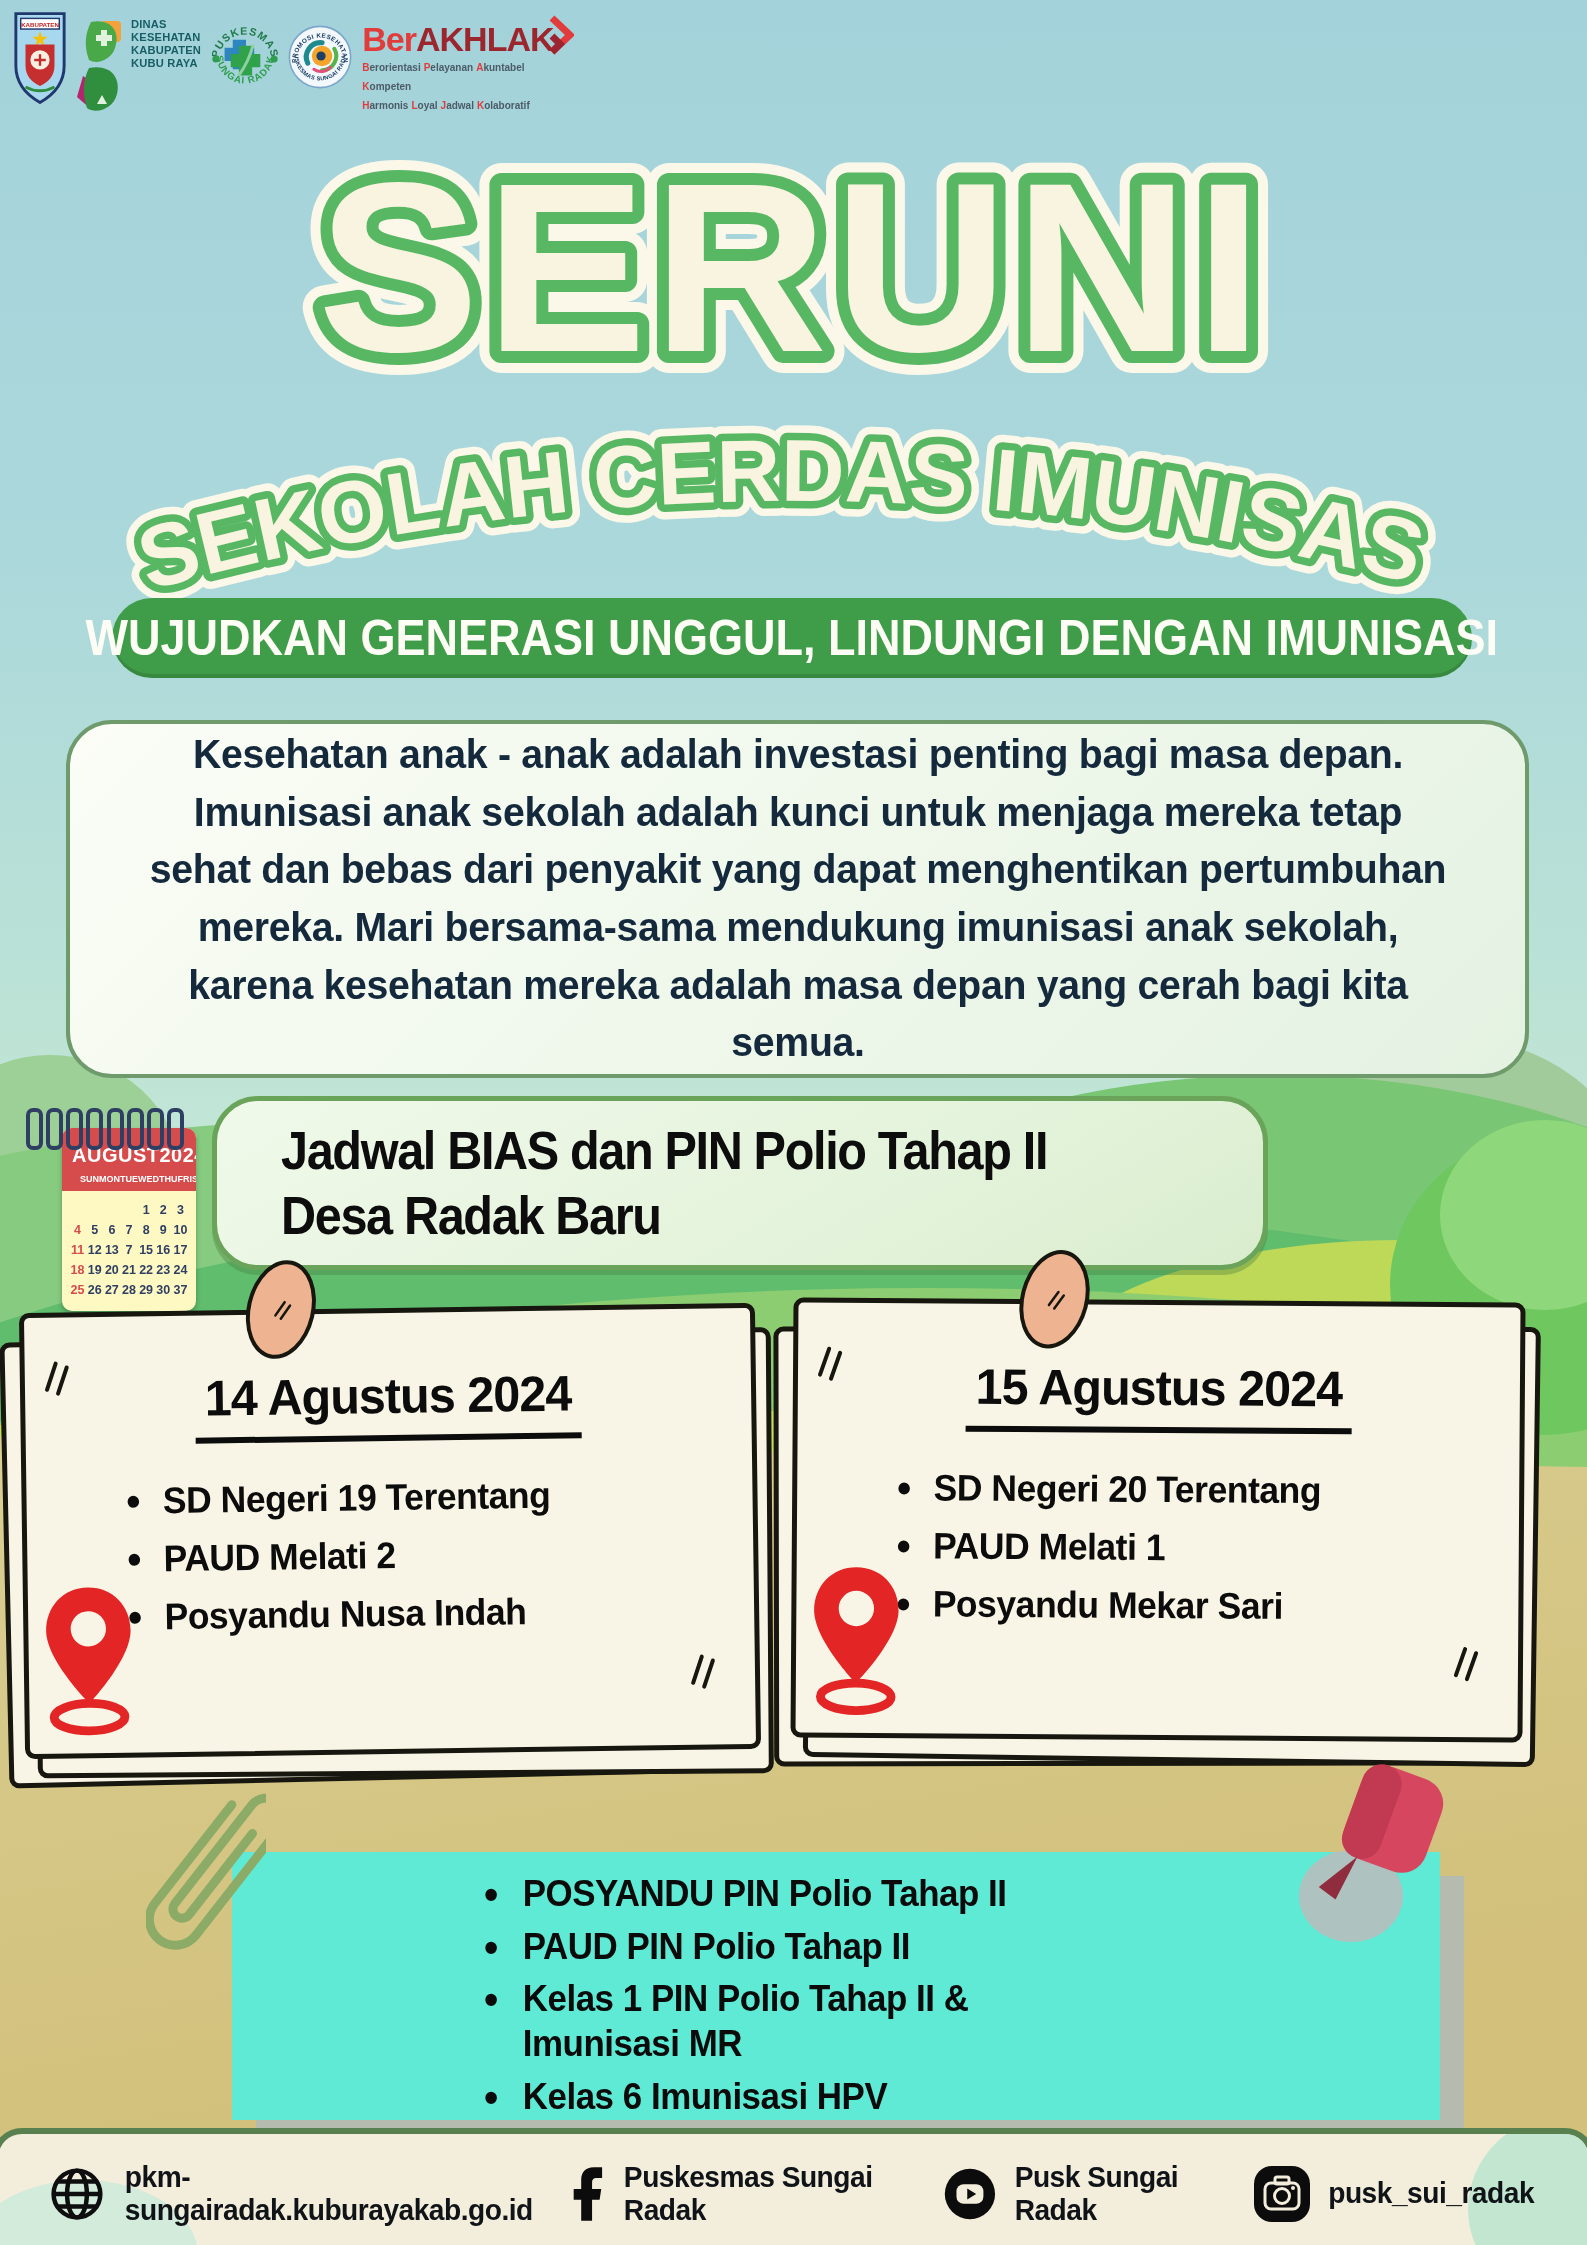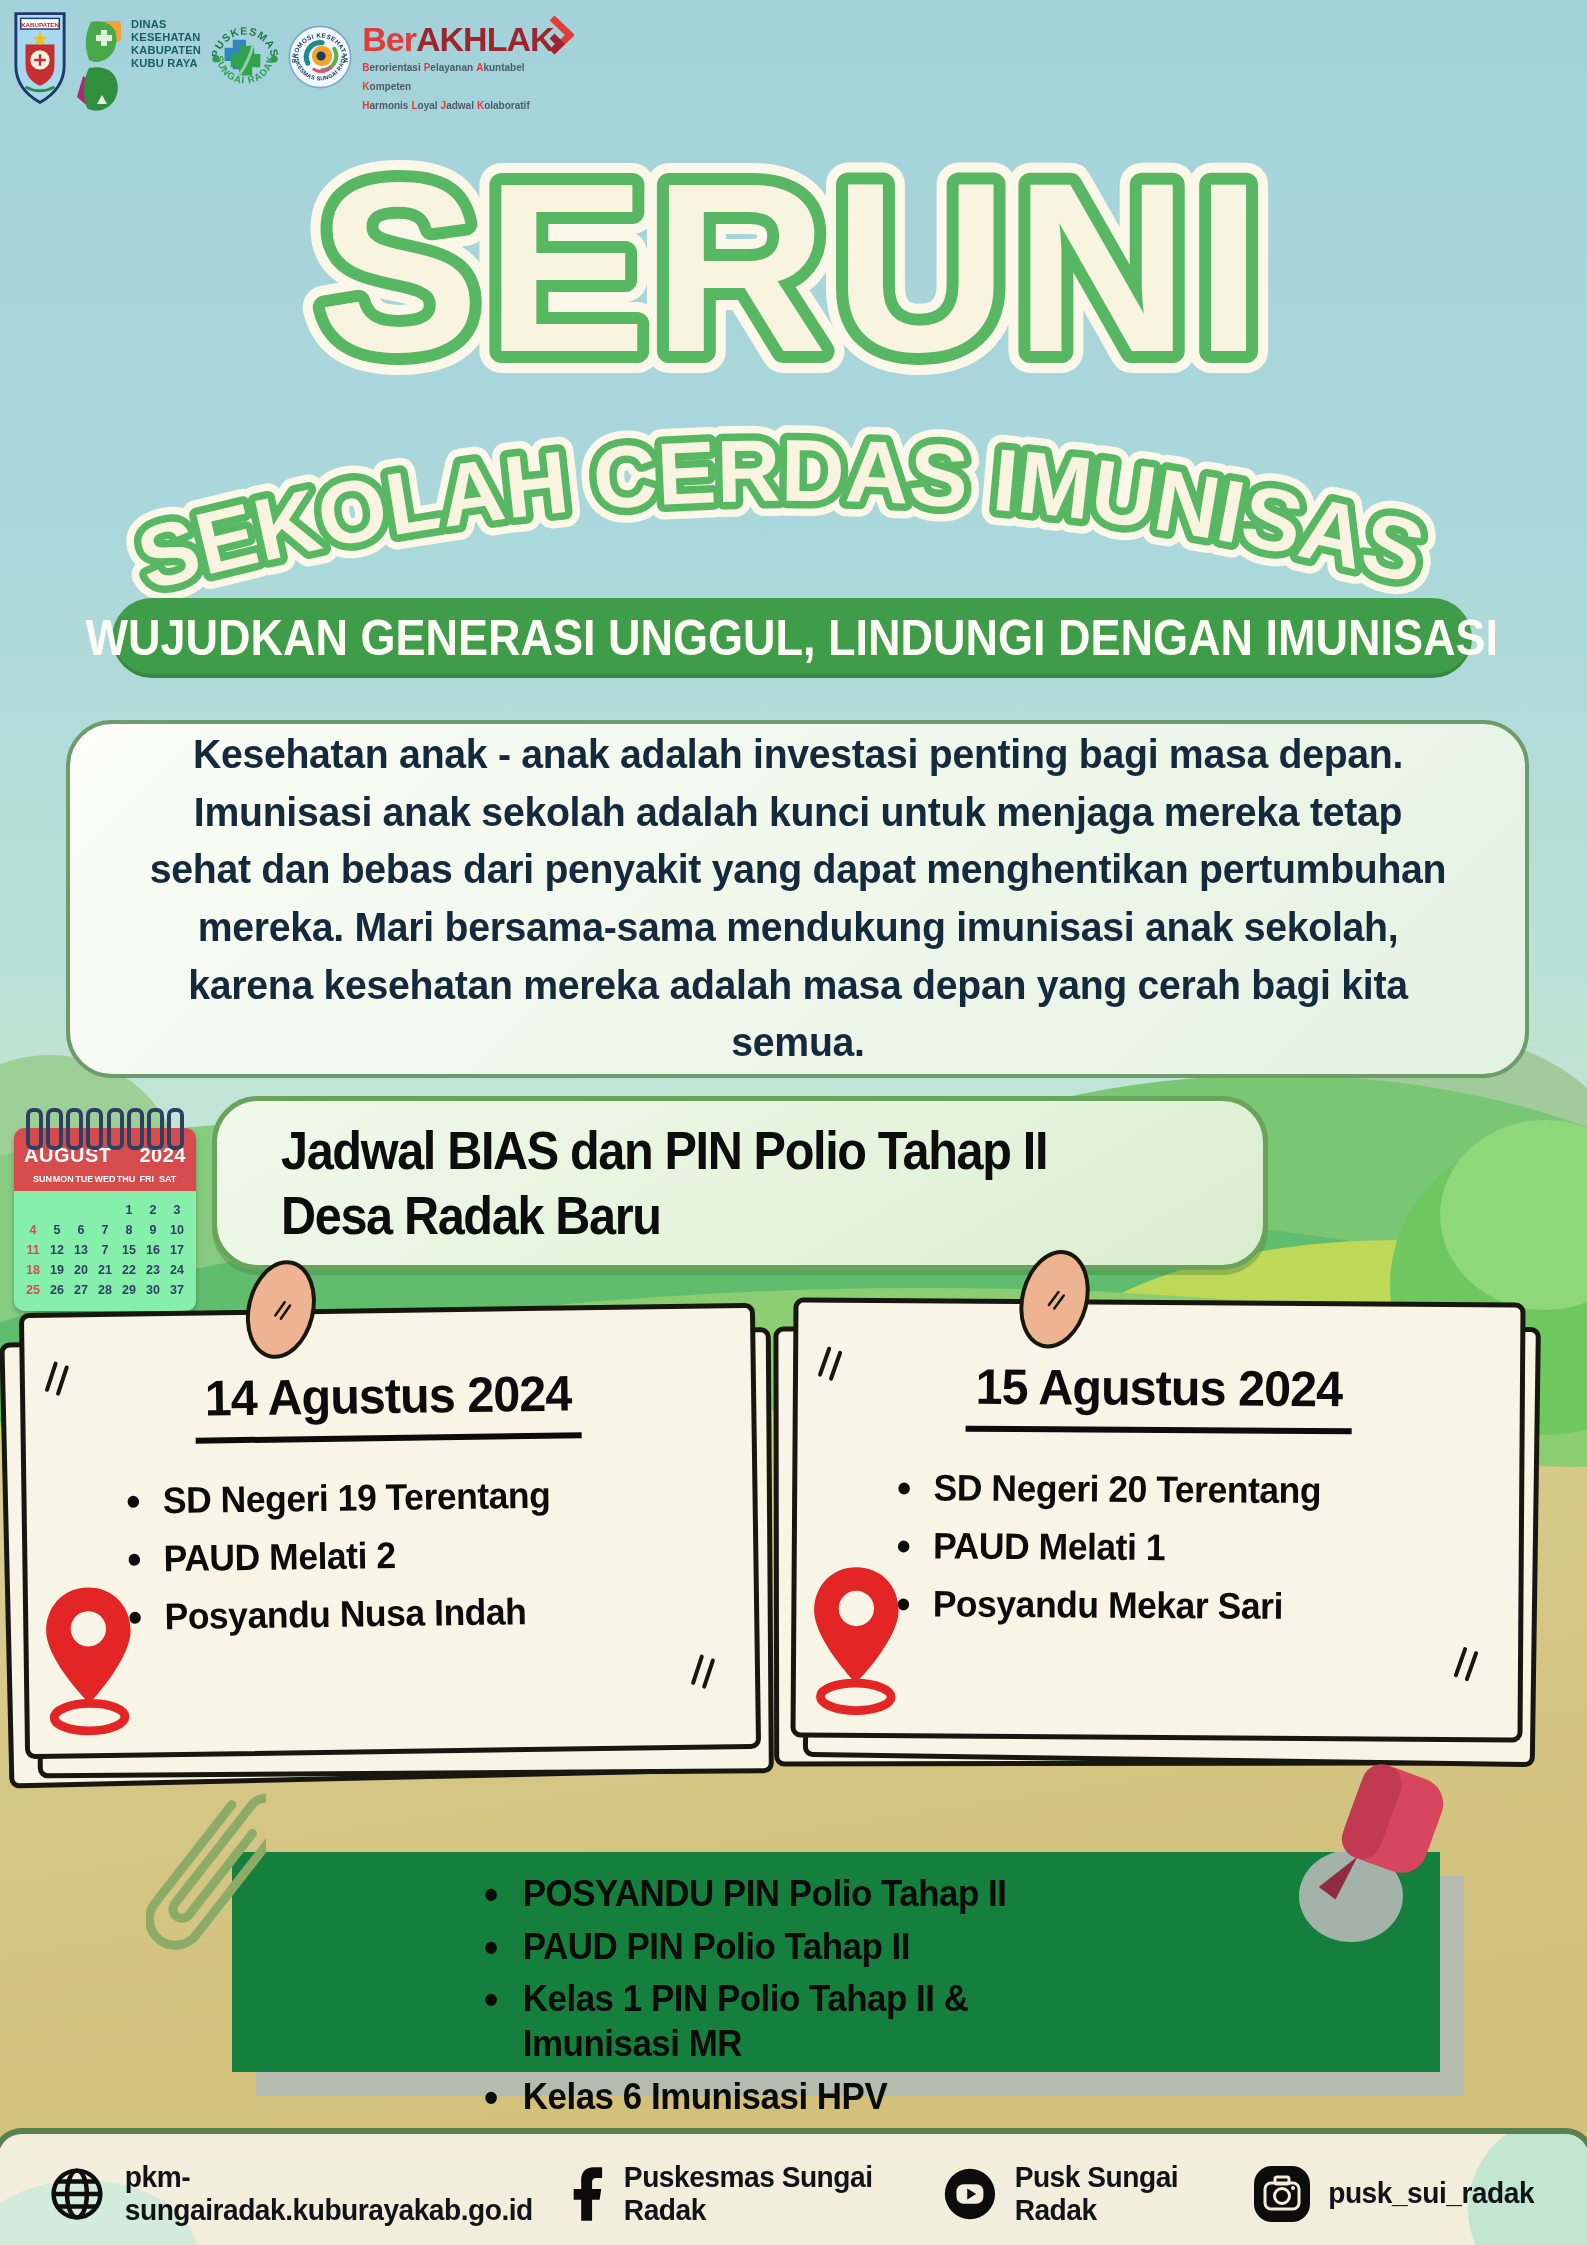--- a/index.html
+++ b/index.html
@@ -39,22 +39,22 @@
   .intro-box{position:absolute;top:720px;left:66px;width:1455px;height:350px;border-radius:46px;
     background:linear-gradient(135deg,#fbfdf6 0%,#eef7ea 55%,#e4f2e2 100%);
     border:4px solid #6f9a6b;z-index:6;display:flex;align-items:center;justify-content:center;}
   .intro-text{width:1340px;text-align:center;font-size:40px;font-weight:bold;color:#14293c;
     line-height:1.44;letter-spacing:-.3px;transform:scaleX(.98);}
 
   
   .calendar{position:absolute;left:14px;top:1108px;width:182px;z-index:10;}
   .cal-spirals{position:relative;z-index:2;display:flex;justify-content:space-between;padding:0 12px;height:36px;}
   .spiral{width:9px;height:34px;border:4px solid #2e3f63;border-radius:7px;background:transparent;}
-  .cal-body{position:relative;margin-top:-16px;background:#86efac;border-radius:10px;overflow:hidden;
-    box-shadow:0 3px 5px rgba(0,0,0,.25);}
+  .cal-body{position:relative;margin-top:-16px;background:#fef9c3;border-radius:10px;overflow:hidden;
+    box-shadow:0 3px 5px rgba(0,0,0,.25);margin-left:48px;}
   .cal-head{background:#d64b4b;color:#fff;display:flex;justify-content:space-between;align-items:flex-end;
     padding:16px 10px 2px;font-weight:bold;font-size:20px;letter-spacing:.5px;}
   .cal-days{background:#d64b4b;display:grid;grid-template-columns:repeat(7,1fr);color:#fff;
     font-size:9px;font-weight:bold;padding:5px 18px 7px;text-align:center;}
   .cal-grid{display:grid;grid-template-columns:repeat(7,1fr);row-gap:6px;padding:12px 7px 14px;
     font-size:12.5px;font-weight:bold;color:#2e3f63;text-align:center;}
   .cal-grid .cal-cell:nth-child(7n+1){color:#d64b4b;}
 
   
   .sched{position:absolute;left:212px;top:1096px;width:982px;height:164px;border-radius:46px;
@@ -80,21 +80,21 @@
   .card-list{list-style:none;margin:36px 0 0;padding:0 0 0 104px;display:flex;flex-direction:column;gap:16px;
     font-size:37px;font-weight:bold;color:#0c0c0c;letter-spacing:-.5px;transform:scaleX(.96);transform-origin:0 0;}
   .card-list li{position:relative;padding-left:38px;}
   .card-list li::before{content:"\2022";position:absolute;left:0;top:-3px;font-size:42px;}
   .map-pin{position:absolute;left:6px;bottom:14px;width:108px;height:158px;}
   .mark{position:absolute;}
   .mark-tl{top:38px;left:14px;}
   .mark-br{bottom:52px;right:36px;}
 
   
-  .note-paper{position:absolute;left:232px;top:1852px;width:1208px;height:220px;background:#15803d;
+  .note-paper{position:absolute;left:232px;top:1852px;width:1208px;height:268px;background:#5eead4;
     box-shadow:24px 24px 0 #b6bbb0;z-index:14;}
   .note-list{list-style:none;margin:0;padding:20px 0 0 252px;display:flex;flex-direction:column;gap:8px;
     font-size:36px;font-weight:bold;color:#0b0b0b;line-height:1.24;letter-spacing:-.5px;white-space:pre-line;}
   .note-list li{position:relative;padding-left:40px;transform:scaleX(.97);transform-origin:0 0;}
   .note-list li::before{content:"\2022";position:absolute;left:0;top:-3px;font-size:42px;}
   .paperclip{position:absolute;left:146px;top:1742px;z-index:16;}
   .pushpin{position:absolute;left:1286px;top:1756px;z-index:16;}
 
   
   .footer{position:absolute;left:-8px;top:2128px;width:1603px;height:125px;background:#f3eedb;

